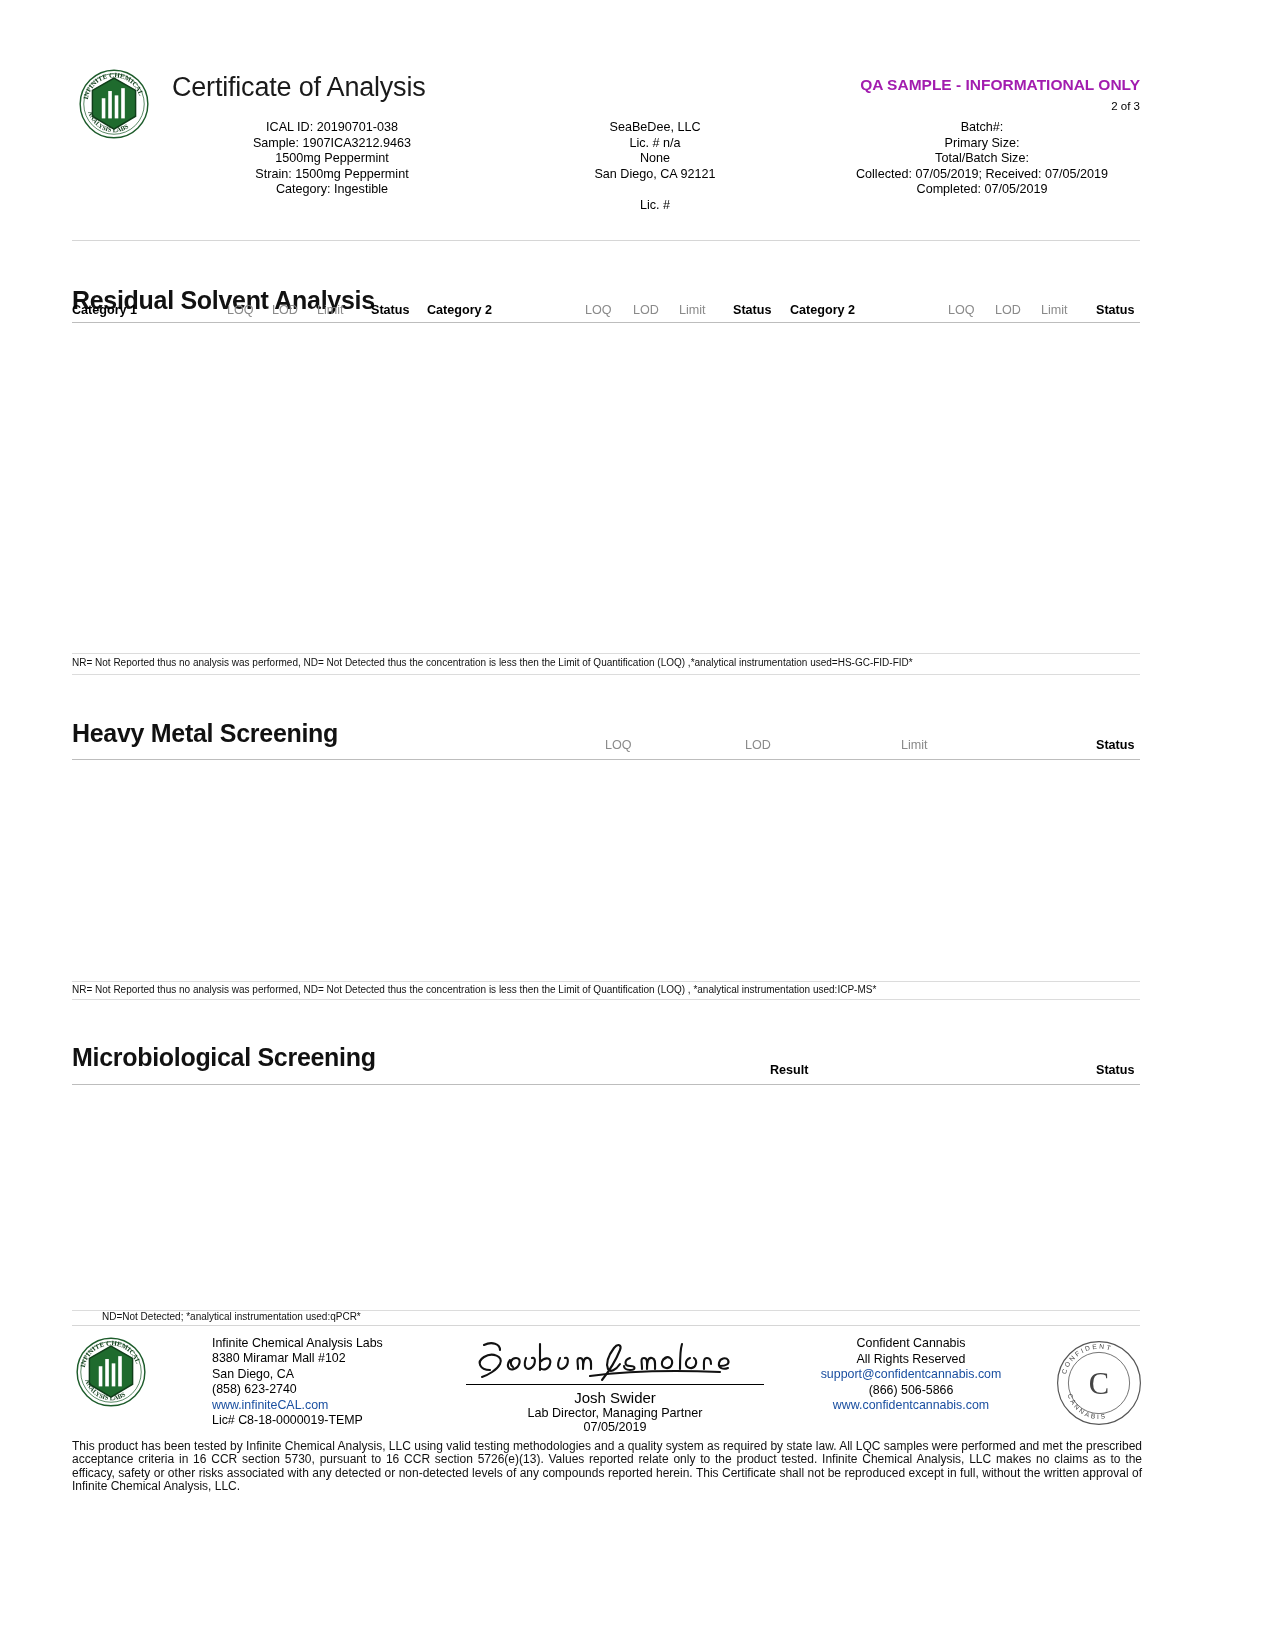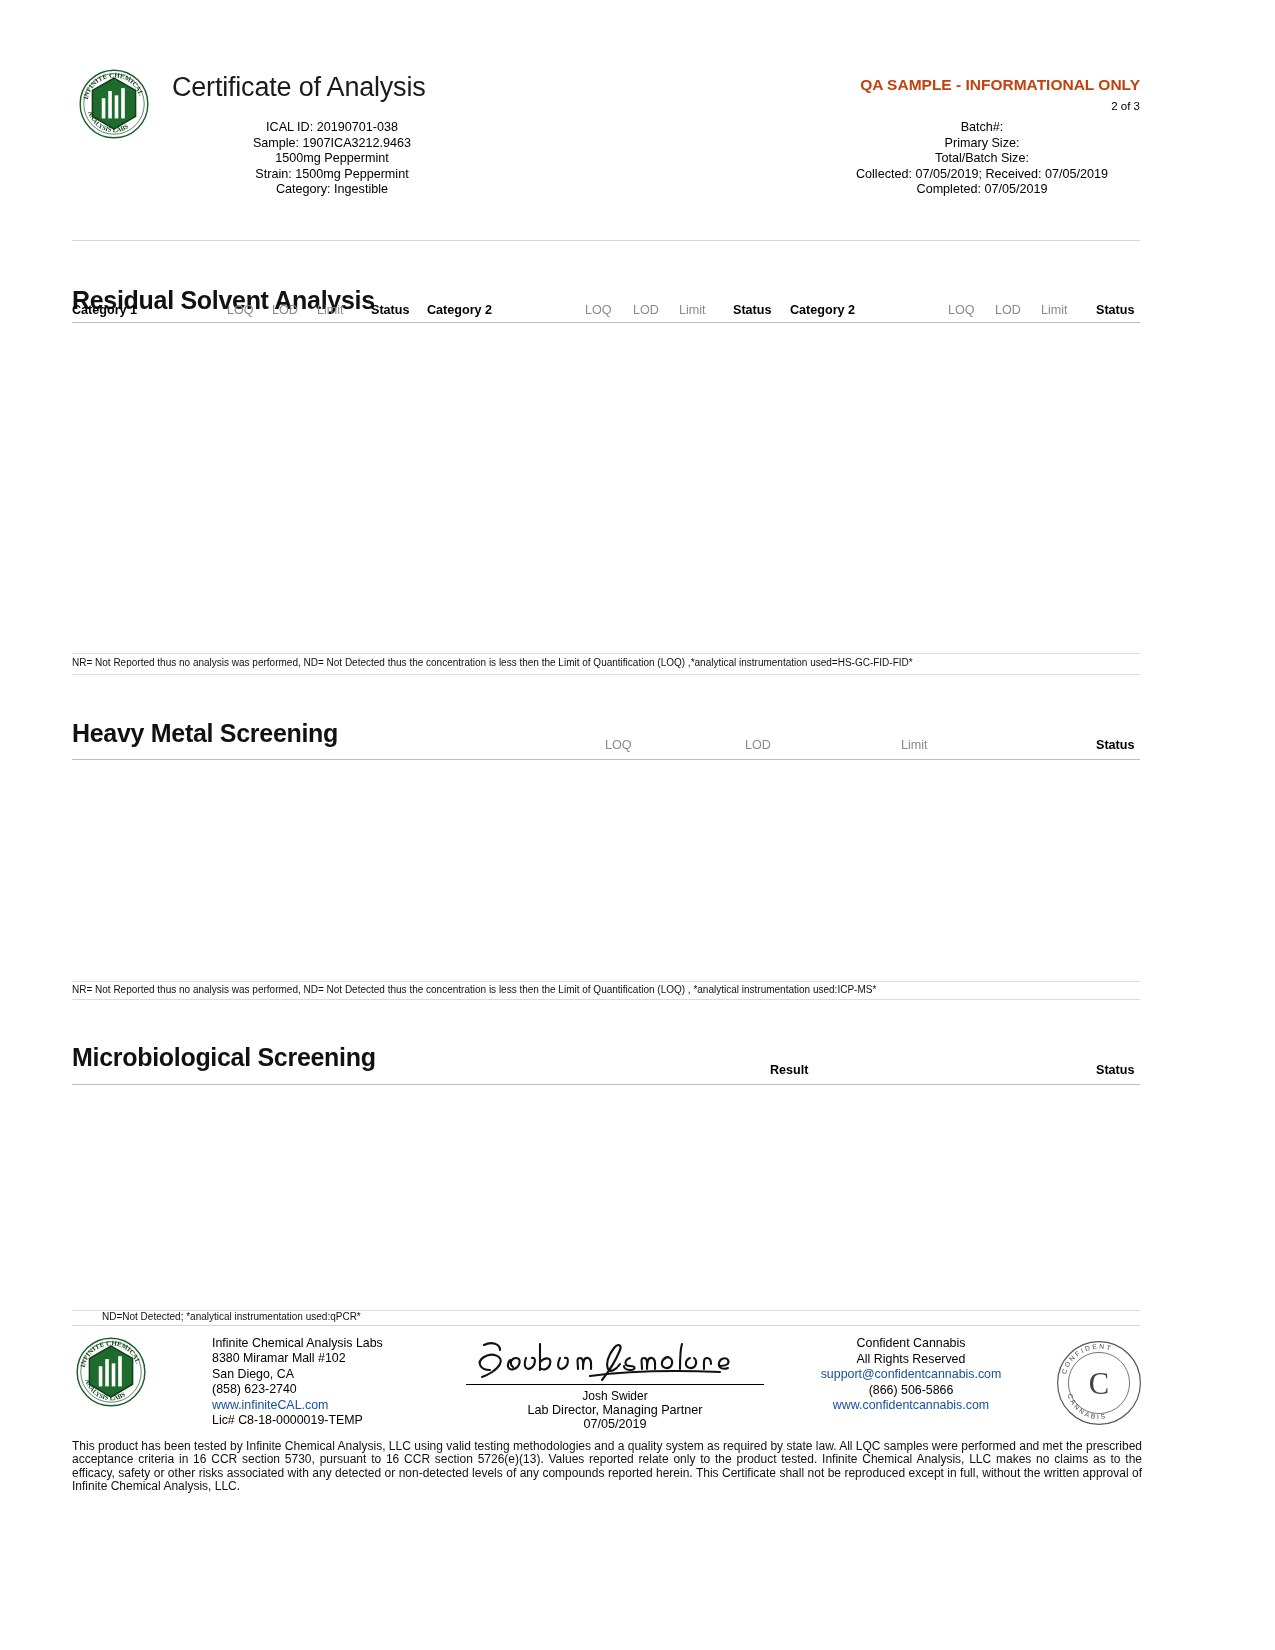--- a/index.html
+++ b/index.html
@@ -47,21 +47,21 @@
     letter-spacing: -0.2px;
     color: #1a1a1a;
   }
   .qa-note {
     position: absolute;
     right: 0px;
     top: 14px;
     text-align: left;
     font-size: 15.5px;
     font-weight: bold;
-    color: #c2410c;
+    color: #a21caf;
   }
   .page-count {
     position: absolute;
     right: 0px;
     top: 38px;
     text-align: right;
     font-size: 11.5px;
     color: #000;
   }
 
@@ -175,21 +175,21 @@
   .sig-img {
     height: 46px;
     margin-bottom: 2px;
   }
   .sig-line {
     width: 298px;
     height: 1px;
     background: #000;
     margin: 0 auto 4px auto;
   }
-  .sig-name { font-size: 12px; }
+  .sig-name { font-size: 15px; }
   .sig-role { font-size: 12.6px; }
   .sig-date { font-size: 12.6px; }
 
   .cc-block {
     position: absolute;
     left: 780px;
     top: 1336px;
     width: 262px;
     text-align: center;
     font-size: 12.4px;
@@ -247,20 +247,28 @@
     </div>
   </div>
 
   <div class="meta">
     <div class="meta-col c1">
       <div class="meta-line">ICAL ID: 20190701-038</div>
       <div class="meta-line">Sample: 1907ICA3212.9463</div>
       <div class="meta-line">1500mg Peppermint</div>
       <div class="meta-line">Strain: 1500mg Peppermint</div>
       <div class="meta-line">Category: Ingestible</div>
+    </div>
+    <div class="meta-col c2">
+      <div class="meta-line">SeaBeDee, LLC</div>
+      <div class="meta-line">Lic. # n/a</div>
+      <div class="meta-line">None</div>
+      <div class="meta-line">San Diego, CA 92121</div>
+      <div class="meta-gap"></div>
+      <div class="meta-line">Lic. #</div>
     </div>
     <div class="meta-col c3">
       <div class="meta-line">Batch#:</div>
       <div class="meta-line">Primary Size:</div>
       <div class="meta-line">Total/Batch Size:</div>
       <div class="meta-line">Collected: 07/05/2019; Received: 07/05/2019</div>
       <div class="meta-line">Completed: 07/05/2019</div>
     </div>
   </div>
 

